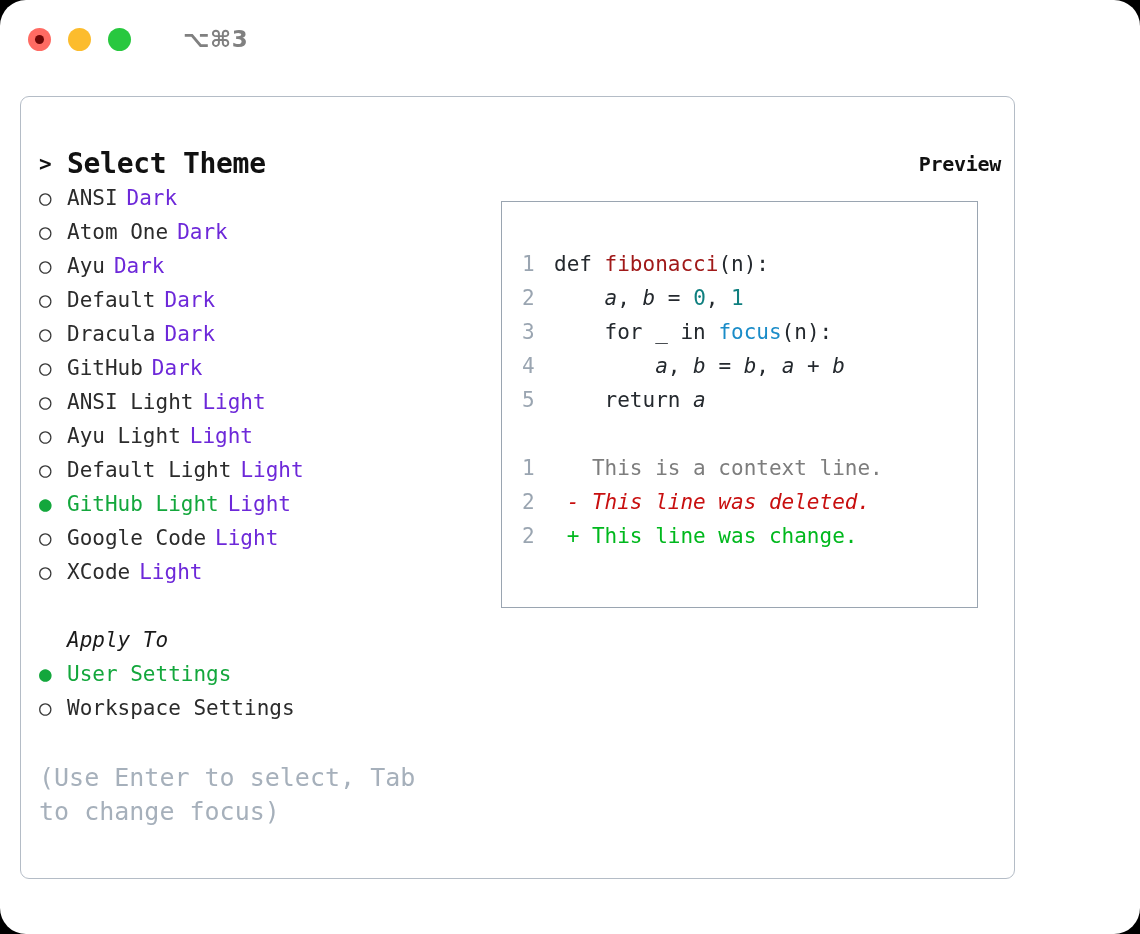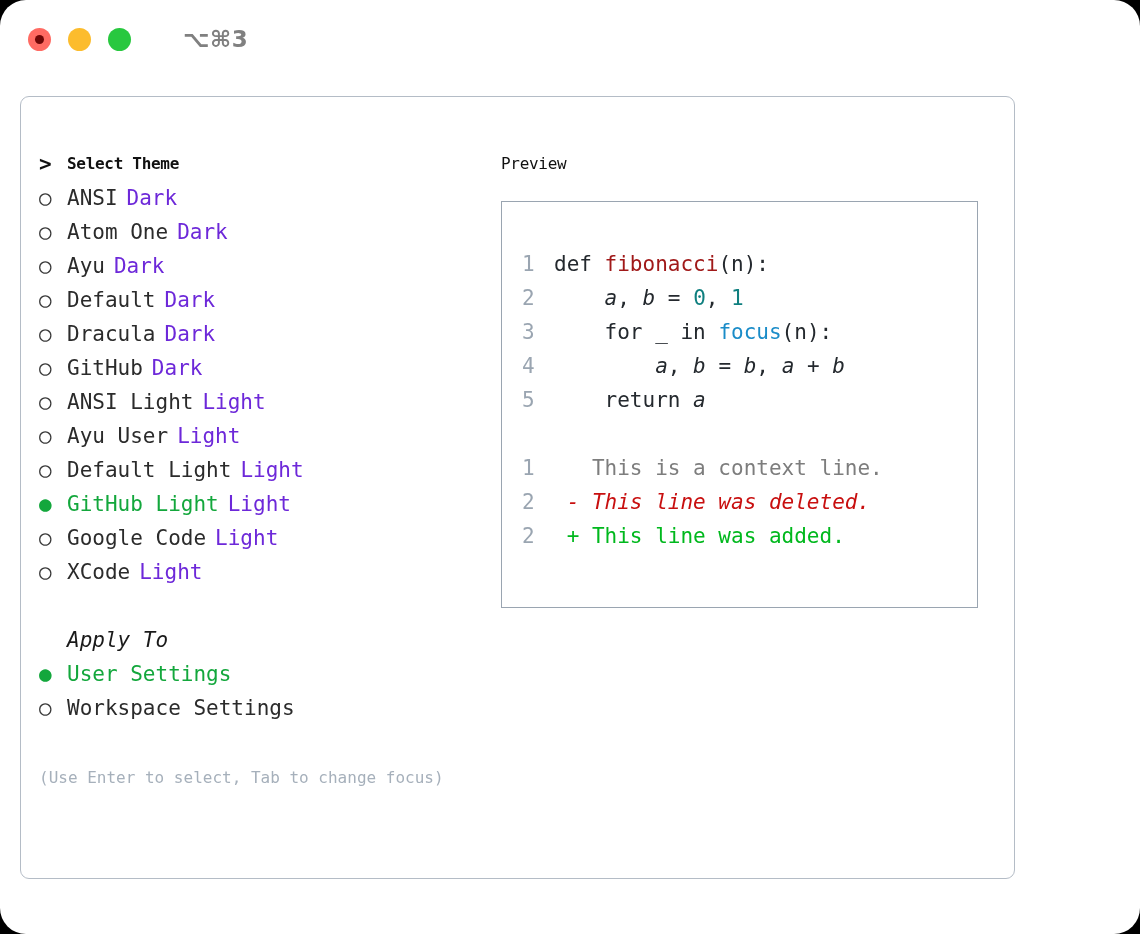--- a/index.html
+++ b/index.html
@@ -103,21 +103,21 @@
     font-size: 21px;
     color: #3a3a3a;
     text-align: left;
   }
   .marker.selected { color: #13a73c; }
   .marker.caret {
     font-weight: 700;
     color: #111111;
   }
   .hdr-text {
-    font-size: 16px;
+    font-size: 28px;
     font-weight: 700;
     color: #111111;
     letter-spacing: -0.3px;
   }
   .theme-name { color: #2b2b2b; }
   .row.selected .theme-name { color: #13a73c; }
   .variant {
     color: #6d28d9;
     margin-left: 9px;
   }
@@ -127,37 +127,38 @@
     font-style: italic;
   }
   .spacer { height: 34px; }
 
   .hint {
     position: absolute;
     left: 18px;
     top: 664px;
     width: 410px;
     color: #a6b0bb;
-    font-size: 16px;
+    font-size: 25px;
     line-height: 34px;
   }
 
   
   .right-col {
     position: absolute;
     left: 480px;
     top: 50px;
     width: 500px;
   }
   .preview-label {
-    font-size: 16px;
-    font-weight: 400;
+    font-size: 20px;
+    font-weight: 700;
     color: #111111;
     line-height: 34px;
     letter-spacing: -0.3px;
+    text-align: right;
   }
   .code-box {
     margin-top: 20px;
     width: 477px;
     height: 407px;
     border: 1.5px solid #9aa5b1;
     box-sizing: border-box;
     background: #ffffff;
     padding: 45px 0 0 20px;
   }
@@ -244,21 +245,21 @@
             <span class="theme-name">GitHub</span>
             <span class="variant">Dark</span>
           </div>
           <div class="row">
             <span class="marker">○</span>
             <span class="theme-name">ANSI Light</span>
             <span class="variant">Light</span>
           </div>
           <div class="row">
             <span class="marker">○</span>
-            <span class="theme-name">Ayu User</span>
+            <span class="theme-name">Ayu Light</span>
             <span class="variant">Light</span>
           </div>
           <div class="row">
             <span class="marker">○</span>
             <span class="theme-name">Default Light</span>
             <span class="variant">Light</span>
           </div>
           <div class="row selected">
             <span class="marker selected">●</span>
             <span class="theme-name">GitHub Light</span>
@@ -305,19 +306,19 @@
             <div class="code-line"><span class="lineno">1</span><span class="code-text"><span class="tok-plain">def </span><span class="tok-fn">fibonacci</span><span class="tok-plain">(n):</span></span></div>
             <div class="code-line"><span class="lineno">2</span><span class="code-text"><span class="tok-plain">    </span><span class="tok-var">a</span><span class="tok-plain">, </span><span class="tok-var">b</span><span class="tok-plain"> = </span><span class="tok-num">0</span><span class="tok-plain">, </span><span class="tok-num">1</span></span></div>
             <div class="code-line"><span class="lineno">3</span><span class="code-text"><span class="tok-plain">    for _ in </span><span class="tok-call">focus</span><span class="tok-plain">(n):</span></span></div>
             <div class="code-line"><span class="lineno">4</span><span class="code-text"><span class="tok-plain">        </span><span class="tok-var">a</span><span class="tok-plain">, </span><span class="tok-var">b</span><span class="tok-plain"> = </span><span class="tok-var">b</span><span class="tok-plain">, </span><span class="tok-var">a</span><span class="tok-plain"> + </span><span class="tok-var">b</span></span></div>
             <div class="code-line"><span class="lineno">5</span><span class="code-text"><span class="tok-plain">    return </span><span class="tok-var">a</span></span></div>
           </div>
         <div class="gap"></div>
         <div id="diff-lines">
             <div class="code-line"><span class="lineno">1</span><span class="diff-ctx">   This is a context line.</span></div>
             <div class="code-line"><span class="lineno">2</span><span class="diff-del"> - This line was deleted.</span></div>
-            <div class="code-line"><span class="lineno">2</span><span class="diff-add"> + This line was added.</span></div>
+            <div class="code-line"><span class="lineno">2</span><span class="diff-add"> + This line was change.</span></div>
           </div>
       </div>
     </div>
 
   </div>
 </div>
 
 </body></html>

